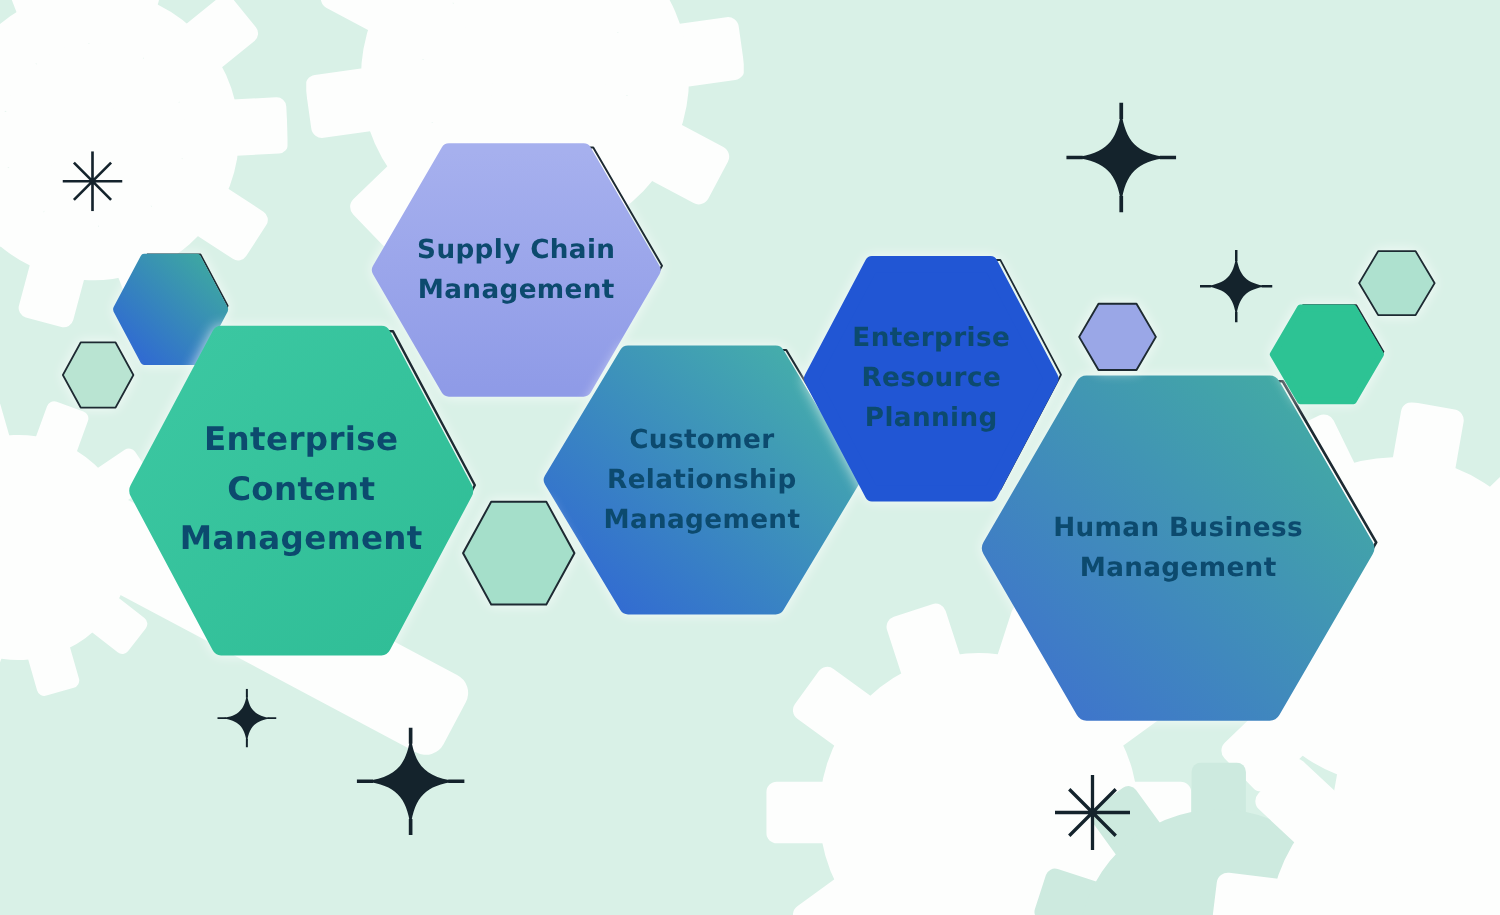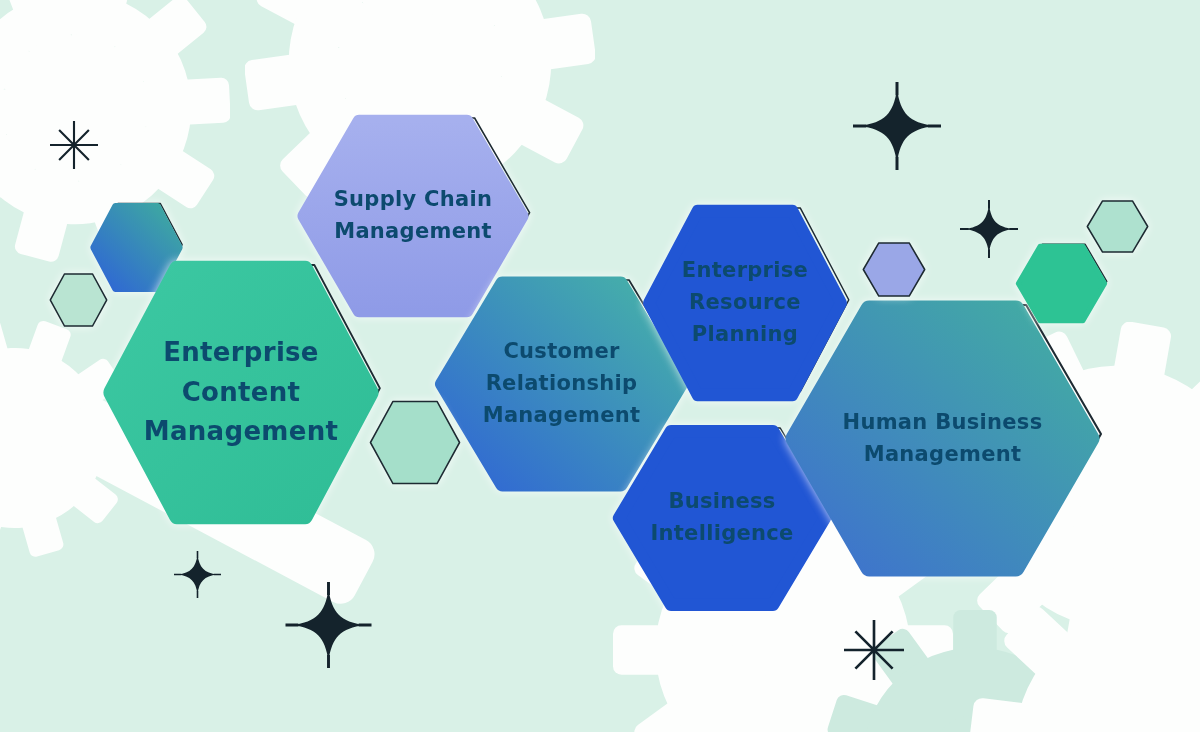--- a/index.html
+++ b/index.html
@@ -158,28 +158,20 @@
   <div class="hex-node z3" style="left:648px;top:208px;width:194px;height:190px">
     <svg viewBox="0 0 200 176" preserveAspectRatio="none">
       <use href="#hexpoly" fill="none" stroke="#1d2a32" stroke-width="1.4" transform="translate(8,-3)"></use>
       <use href="#hexpoly" fill="#2156d4" stroke="#2156d4" stroke-width="12"></use>
     </svg>
     <div class="hex-label">Enterprise
 Resource
 Planning</div>
   </div>
 
-  <div class="hex-node z3" style="left:618px;top:428px;width:208px;height:180px">
-    <svg viewBox="0 0 200 176" preserveAspectRatio="none">
-      <use href="#hexpoly" fill="none" stroke="#1d2a32" stroke-width="1.4" transform="translate(7,-3)"></use>
-      <use href="#hexpoly" fill="#2156d4" stroke="#2156d4" stroke-width="12"></use>
-    </svg>
-    <div class="hex-label">Business
-Intelligence</div>
-  </div>
 
   <div class="hex-node z3" style="left:793px;top:305px;width:299px;height:267px">
     <svg viewBox="0 0 200 176" preserveAspectRatio="none">
       <use href="#hexpoly" fill="none" stroke="#1d2a32" stroke-width="1.4" transform="translate(7,-3)"></use>
       <use href="#hexpoly" fill="url(#grad-hrm)" stroke="url(#grad-hrm)" stroke-width="12"></use>
     </svg>
     <div class="hex-label">Human Business
 Management</div>
   </div>
 

